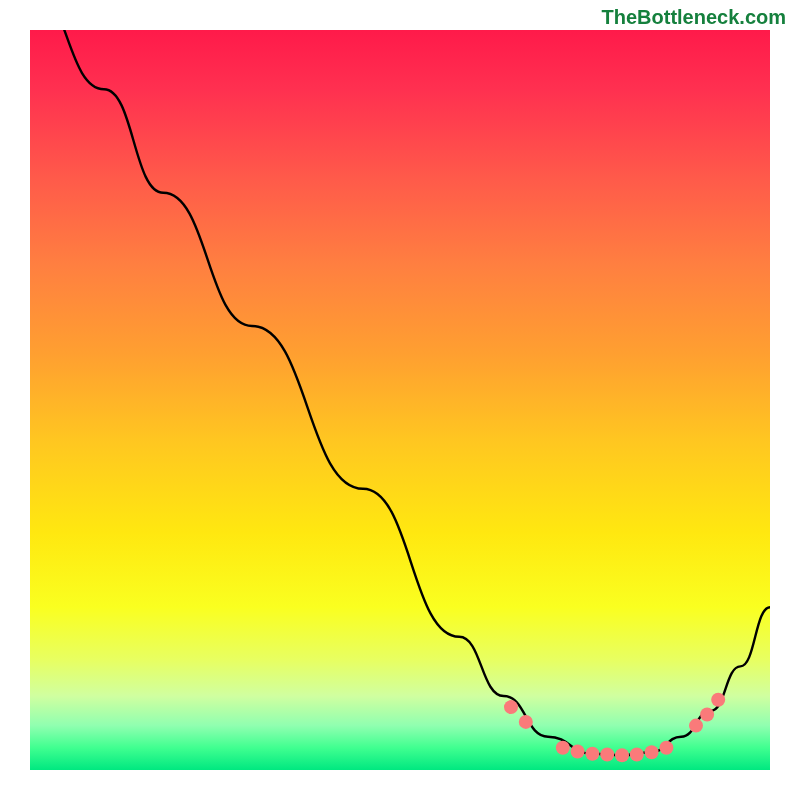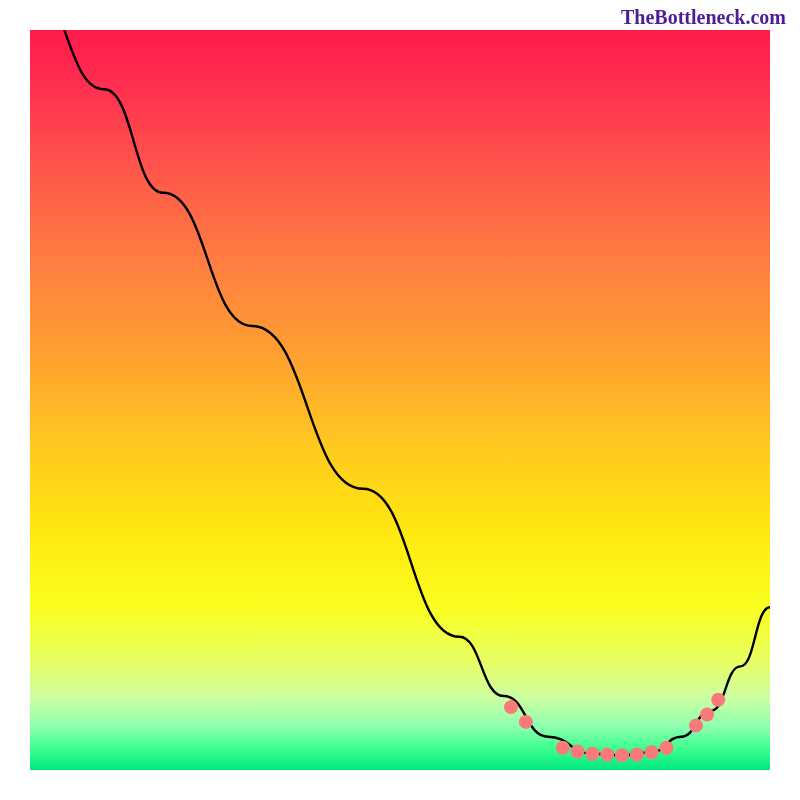--- a/index.html
+++ b/index.html
@@ -9,23 +9,22 @@
     font-family: Arial, sans-serif;
     background: #fff;
     overflow: hidden;
   }
   .watermark {
     position: absolute;
     top: 6px;
     right: 14px;
     font-size: 20px;
     font-weight: bold;
-    color: #4c1d95;
+    color: #15803d;
     z-index: 10;
-    font-family: Liberation Serif, serif;
   }
   .chart-container {
     position: absolute;
     top: 30px;
     left: 30px;
     width: 740px;
     height: 740px;
     overflow: hidden;
   }
   .gradient-bg {

